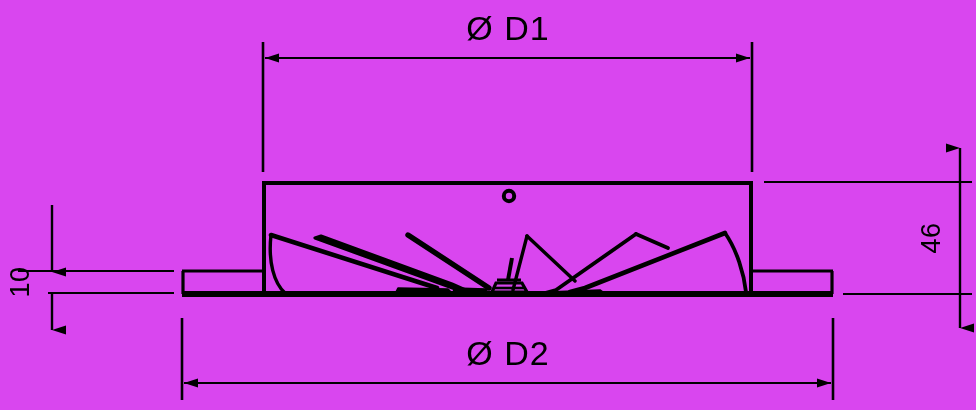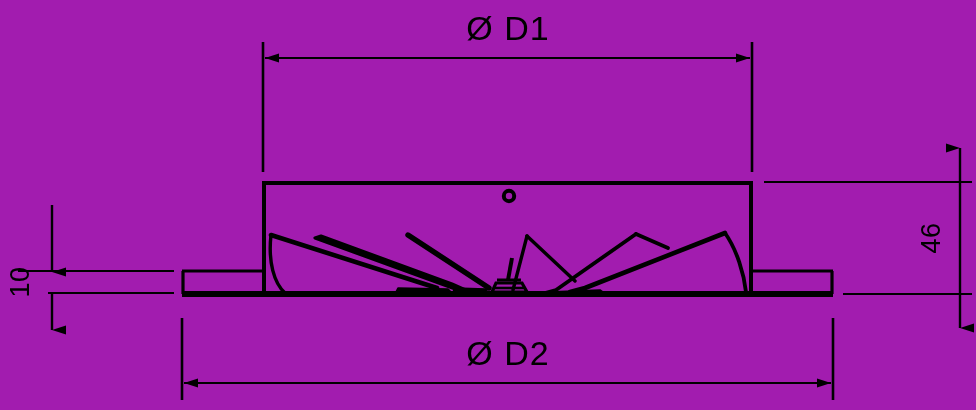--- a/index.html
+++ b/index.html
@@ -7,21 +7,21 @@
     padding: 0;
     background: #ffffff;
   }
   body {
     font-family: "Liberation Sans", sans-serif;
   }
   #drawing-root {
     position: relative;
     width: 976px;
     height: 410px;
-    background: #a21caf;
+    background: #d946ef;
     overflow: hidden;
     text-decoration: underline;
   }
   #drawing-svg {
     display: block;
     width: 976px;
     height: 410px;
   }
   .dim-text {
     font-family: "Liberation Sans", sans-serif;

